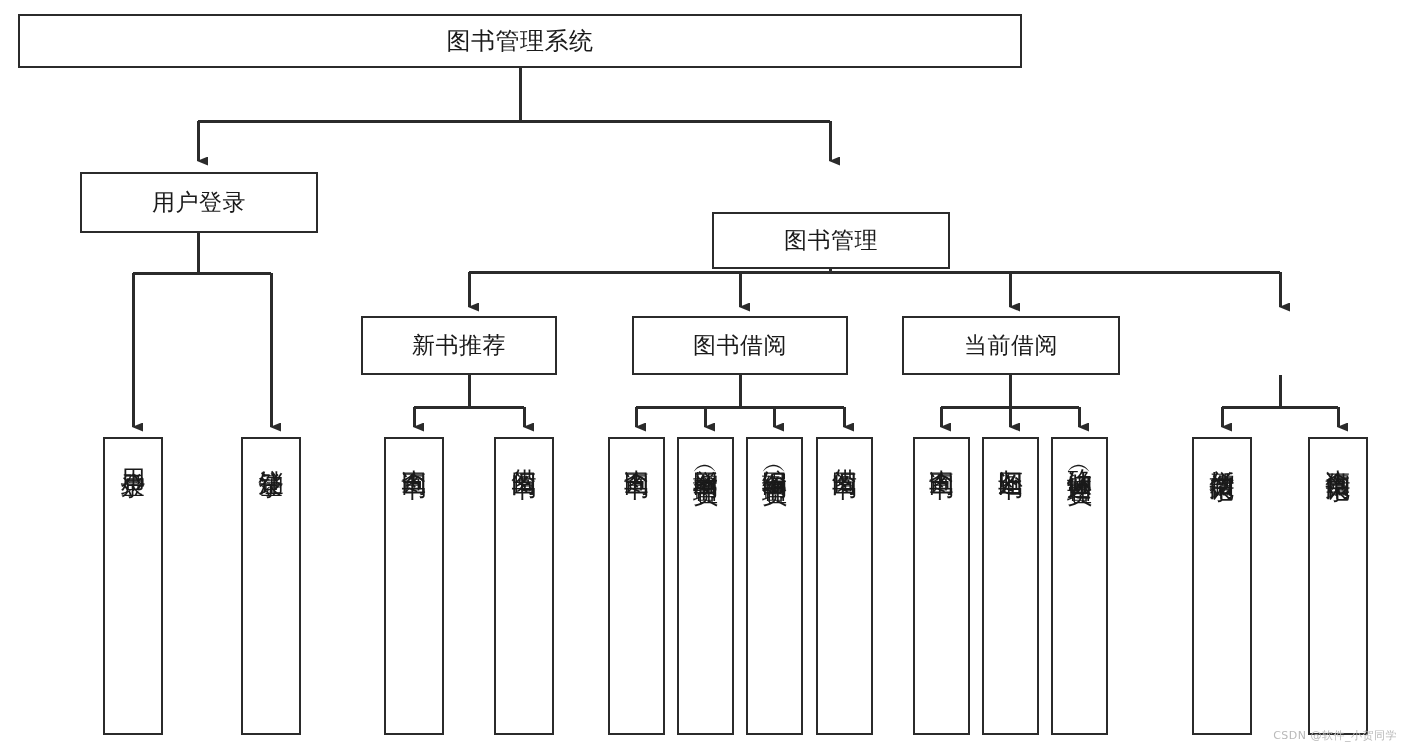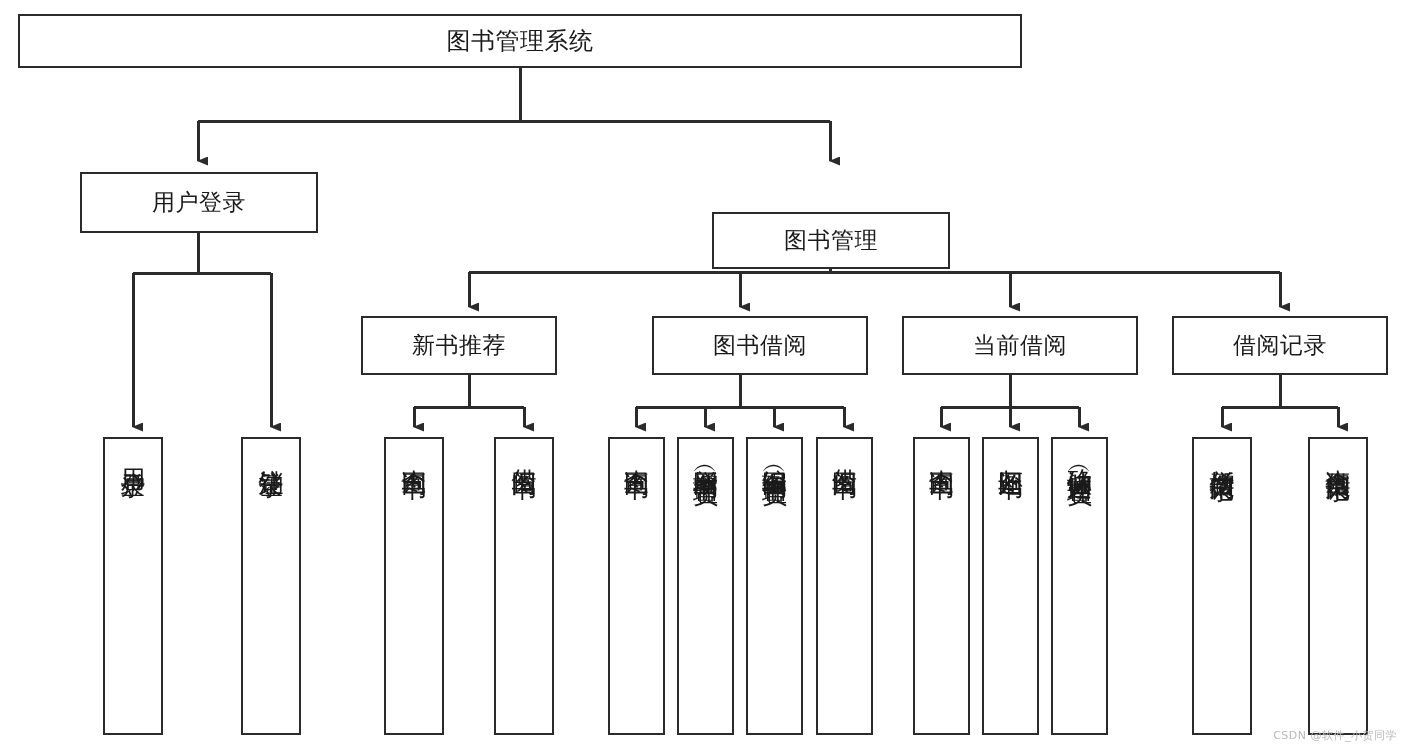--- a/index.html
+++ b/index.html
@@ -140,31 +140,28 @@
   </div>
 
   <div class="node-box node-h" style="left:712px; top:172px; width:238px; height:57px;margin-top:40px;">
     <span class="node-label">图书管理</span>
   </div>
 
   <div class="node-box node-h" style="left:361px; top:316px; width:196px; height:59px;">
     <span class="node-label">新书推荐</span>
   </div>
 
-  <div class="node-box node-h" style="left:632px; top:316px; width:216px; height:59px;margin-left:20px;">
+  <div class="node-box node-h" style="left:632px; top:316px; width:216px; height:59px;">
     <span class="node-label">图书借阅</span>
   </div>
 
-  <div class="node-box node-h" style="left:902px; top:316px; width:236px; height:59px;">
+  <div class="node-box node-h" style="left:902px; top:316px; width:218px; height:59px;">
     <span class="node-label">当前借阅</span>
   </div>
 
-  <div class="node-box node-h" style="left:1172px; top:316px; width:216px; height:59px;">
-    <span class="node-label">借阅记录</span>
-  </div>
 
   <div class="node-box node-v" style="left:103px; top:437px; width:60px; height:298px;">
     <span class="node-label">用户登录</span>
   </div>
 
   <div class="node-box node-v" style="left:241px; top:437px; width:60px; height:298px;">
     <span class="node-label">注销登录</span>
   </div>
 
   <div class="node-box node-v" style="left:384px; top:437px; width:60px; height:298px;">

